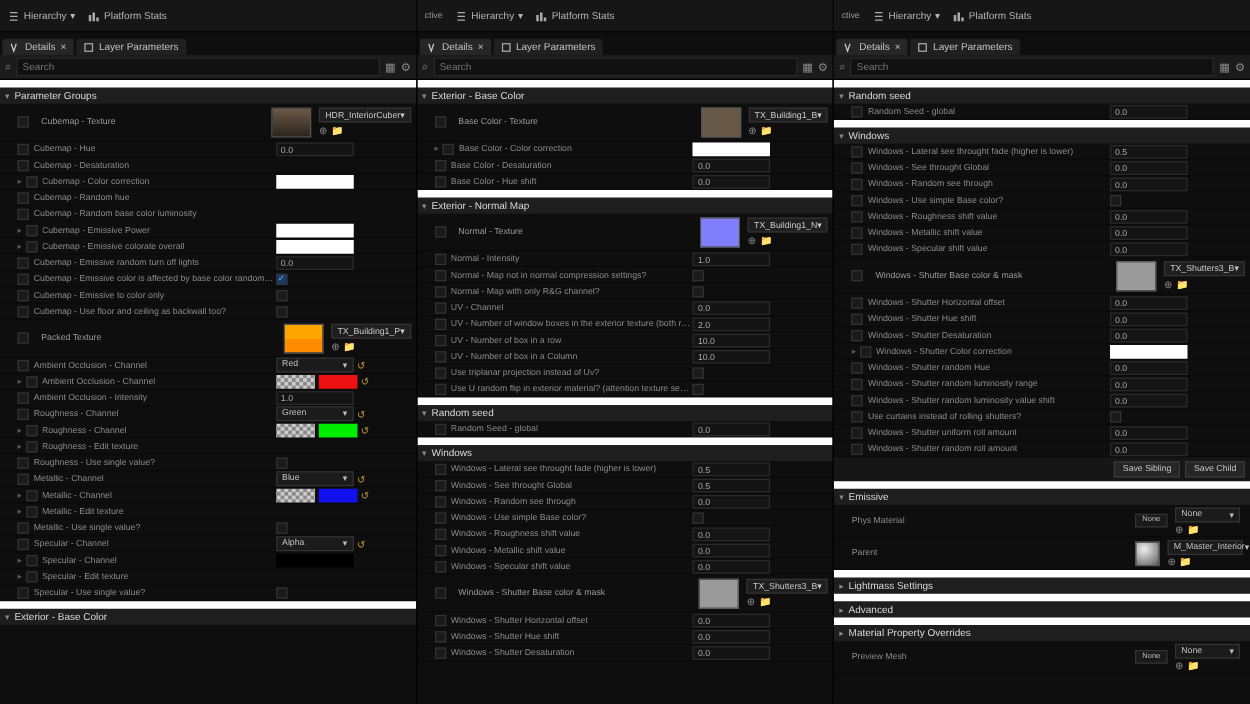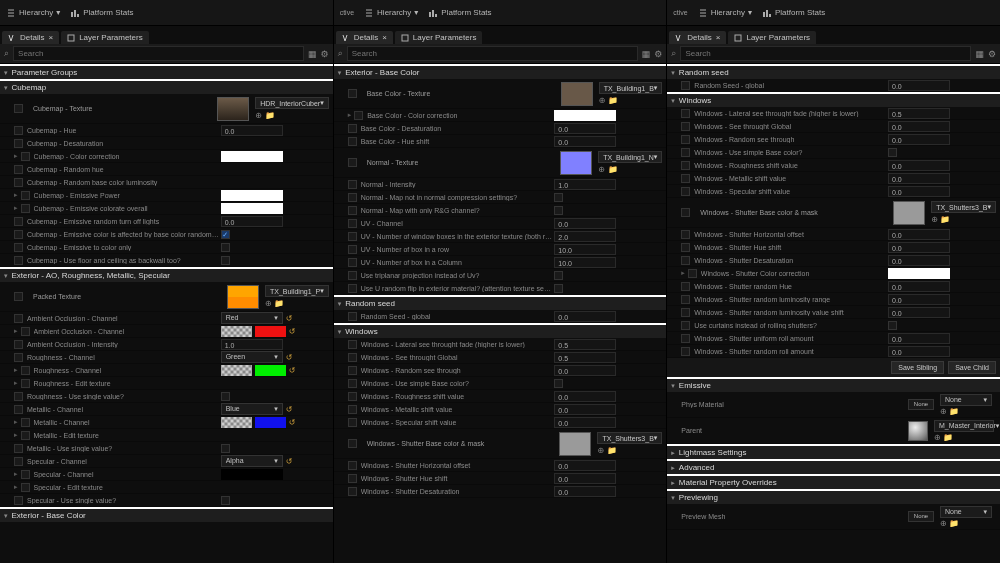--- a/index.html
+++ b/index.html
@@ -14,21 +14,21 @@
 .tab{display:flex;align-items:center;gap:4px;background:#202020;padding:2px 6px;font-size:8px;color:#c2c2c2;border-radius:2px 2px 0 0;cursor:pointer}
 .tab.active{background:#262626}
 .tab svg{width:8px;height:8px}
 .sbar{height:20px;background:#1b1b1b;display:flex;align-items:center;padding:0 4px;gap:4px;border-bottom:1px solid #000}
 .sbar input{flex:1;background:#111;border:1px solid #2a2a2a;color:#888;font-size:8px;padding:2px 4px;outline:none}
 .sico{color:#888;font-size:9px}
 .scroll{flex:1;overflow-y:auto;overflow-x:hidden}
 .scroll::-webkit-scrollbar{width:6px}
 .scroll::-webkit-scrollbar-track{background:#0e0e0e}
 .scroll::-webkit-scrollbar-thumb{background:#2e2e2e}
-.sect{background:#1e1e1e;padding:2px 4px;font-size:8px;color:#d8d8d8;border-top:2px solid #ffffff;display:flex;align-items:center;gap:4px;cursor:pointer}
+.sect{background:#1e1e1e;padding:2px 4px;font-size:8px;color:#d8d8d8;border-top:6px solid #ffffff;display:flex;align-items:center;gap:4px;cursor:pointer}
 .sect::before{content:"▾";font-size:7px;color:#888}
 .sect.side::before{content:"▸"}
 .row{display:flex;align-items:center;height:13px;padding:0 2px 0 14px;border-bottom:1px solid #0a0a0a}
 .row .lbl{flex:1;min-width:0;overflow:hidden;text-overflow:ellipsis;white-space:nowrap;color:#8a8a8a;font-size:7px}
 .row .val{width:110px;display:flex;align-items:center;gap:3px}
 .chk{width:9px;height:9px;background:#1a1a1a;border:1px solid #333;display:inline-block;flex-shrink:0}
 .chk.on{background:#1a3a6a}
 .chk.on::after{content:"✓";color:#6ab0ff;font-size:7px;display:block;text-align:center;line-height:7px}
 .arr{color:#555;margin-right:3px;font-size:7px;cursor:pointer}
 .fld{background:#141414;border:1px solid #2a2a2a;color:#aaa;font-size:7px;padding:1px 3px;width:62px;height:11px;line-height:9px}
@@ -93,23 +93,20 @@
  <div class="sbar">
   <span class="sico">⌕</span>
   <input placeholder="Search" style="">
   <span class="sico">▦</span>
   <span class="sico">⚙</span>
  </div>
  <div class="scroll">
   <div class="sect">
           <span>Parameter Groups</span>
         </div>
-  <div class="sect">
-          <span>Cubemap</span>
-        </div>
   <div class="texrow">
           <span class="chk"></span>
           <span class="lbl" style="flex:1;margin-left:4px">Cubemap - Texture</span>
           <div class="thumb" style="background:linear-gradient(180deg,#6b5a48,#2c241c)"></div>
           <div style="display:flex;flex-direction:column;gap:2px">
             <div class="texname">
               <span>HDR_InteriorCuber</span>
               <span>▾</span>
             </div>
             <div class="texicons">
@@ -186,23 +183,20 @@
           </div>
         </div>
   <div class="row">
           <span class="chk"></span>
           <span class="lbl" style="margin-left:4px">Cubemap - Use floor and ceiling as backwall too?</span>
           <div class="val">
             <span class="chk"></span>
           </div>
         </div>
 
-  <div class="sect">
-          <span>Exterior - AO, Roughness, Metallic, Specular</span>
-        </div>
   <div class="texrow">
           <span class="chk"></span>
           <span class="lbl" style="flex:1;margin-left:4px">Packed Texture</span>
           <div class="thumb orange"></div>
           <div style="display:flex;flex-direction:column;gap:2px">
             <div class="texname">
               <span>TX_Building1_P</span>
               <span>▾</span>
             </div>
             <div class="texicons">
@@ -420,20 +414,23 @@
           </div>
         </div>
   <div class="row">
           <span class="chk"></span>
           <span class="lbl" style="margin-left:4px">Base Color - Hue shift</span>
           <div class="val">
             <span class="fld">0.0</span>
           </div>
         </div>
 
+  <div class="sect">
+          <span>Exterior - Normal Map</span>
+        </div>
   <div class="texrow">
           <span class="chk"></span>
           <span class="lbl" style="flex:1;margin-left:4px">Normal - Texture</span>
           <div class="thumb normal"></div>
           <div style="display:flex;flex-direction:column;gap:2px">
             <div class="texname">
               <span>TX_Building1_N</span>
               <span>▾</span>
             </div>
             <div class="texicons">
@@ -840,23 +837,20 @@
         </div>
   <div class="sect side">
           <span>Lightmass Settings</span>
         </div>
   <div class="sect side">
           <span>Advanced</span>
         </div>
   <div class="sect side">
           <span>Material Property Overrides</span>
         </div>
-  <div class="sect">
-          <span>Previewing</span>
-        </div>
   <div class="row" style="height:26px">
           <span class="lbl">Preview Mesh</span>
           <div class="val" style="width:90px">
             <div class="noneb">None</div>
             <div style="display:flex;flex-direction:column;gap:1px;margin-left:3px">
               <div class="drop" style="width:52px">
                 <span>None</span>
                 <span>▾</span>
               </div>
               <div class="texicons">

